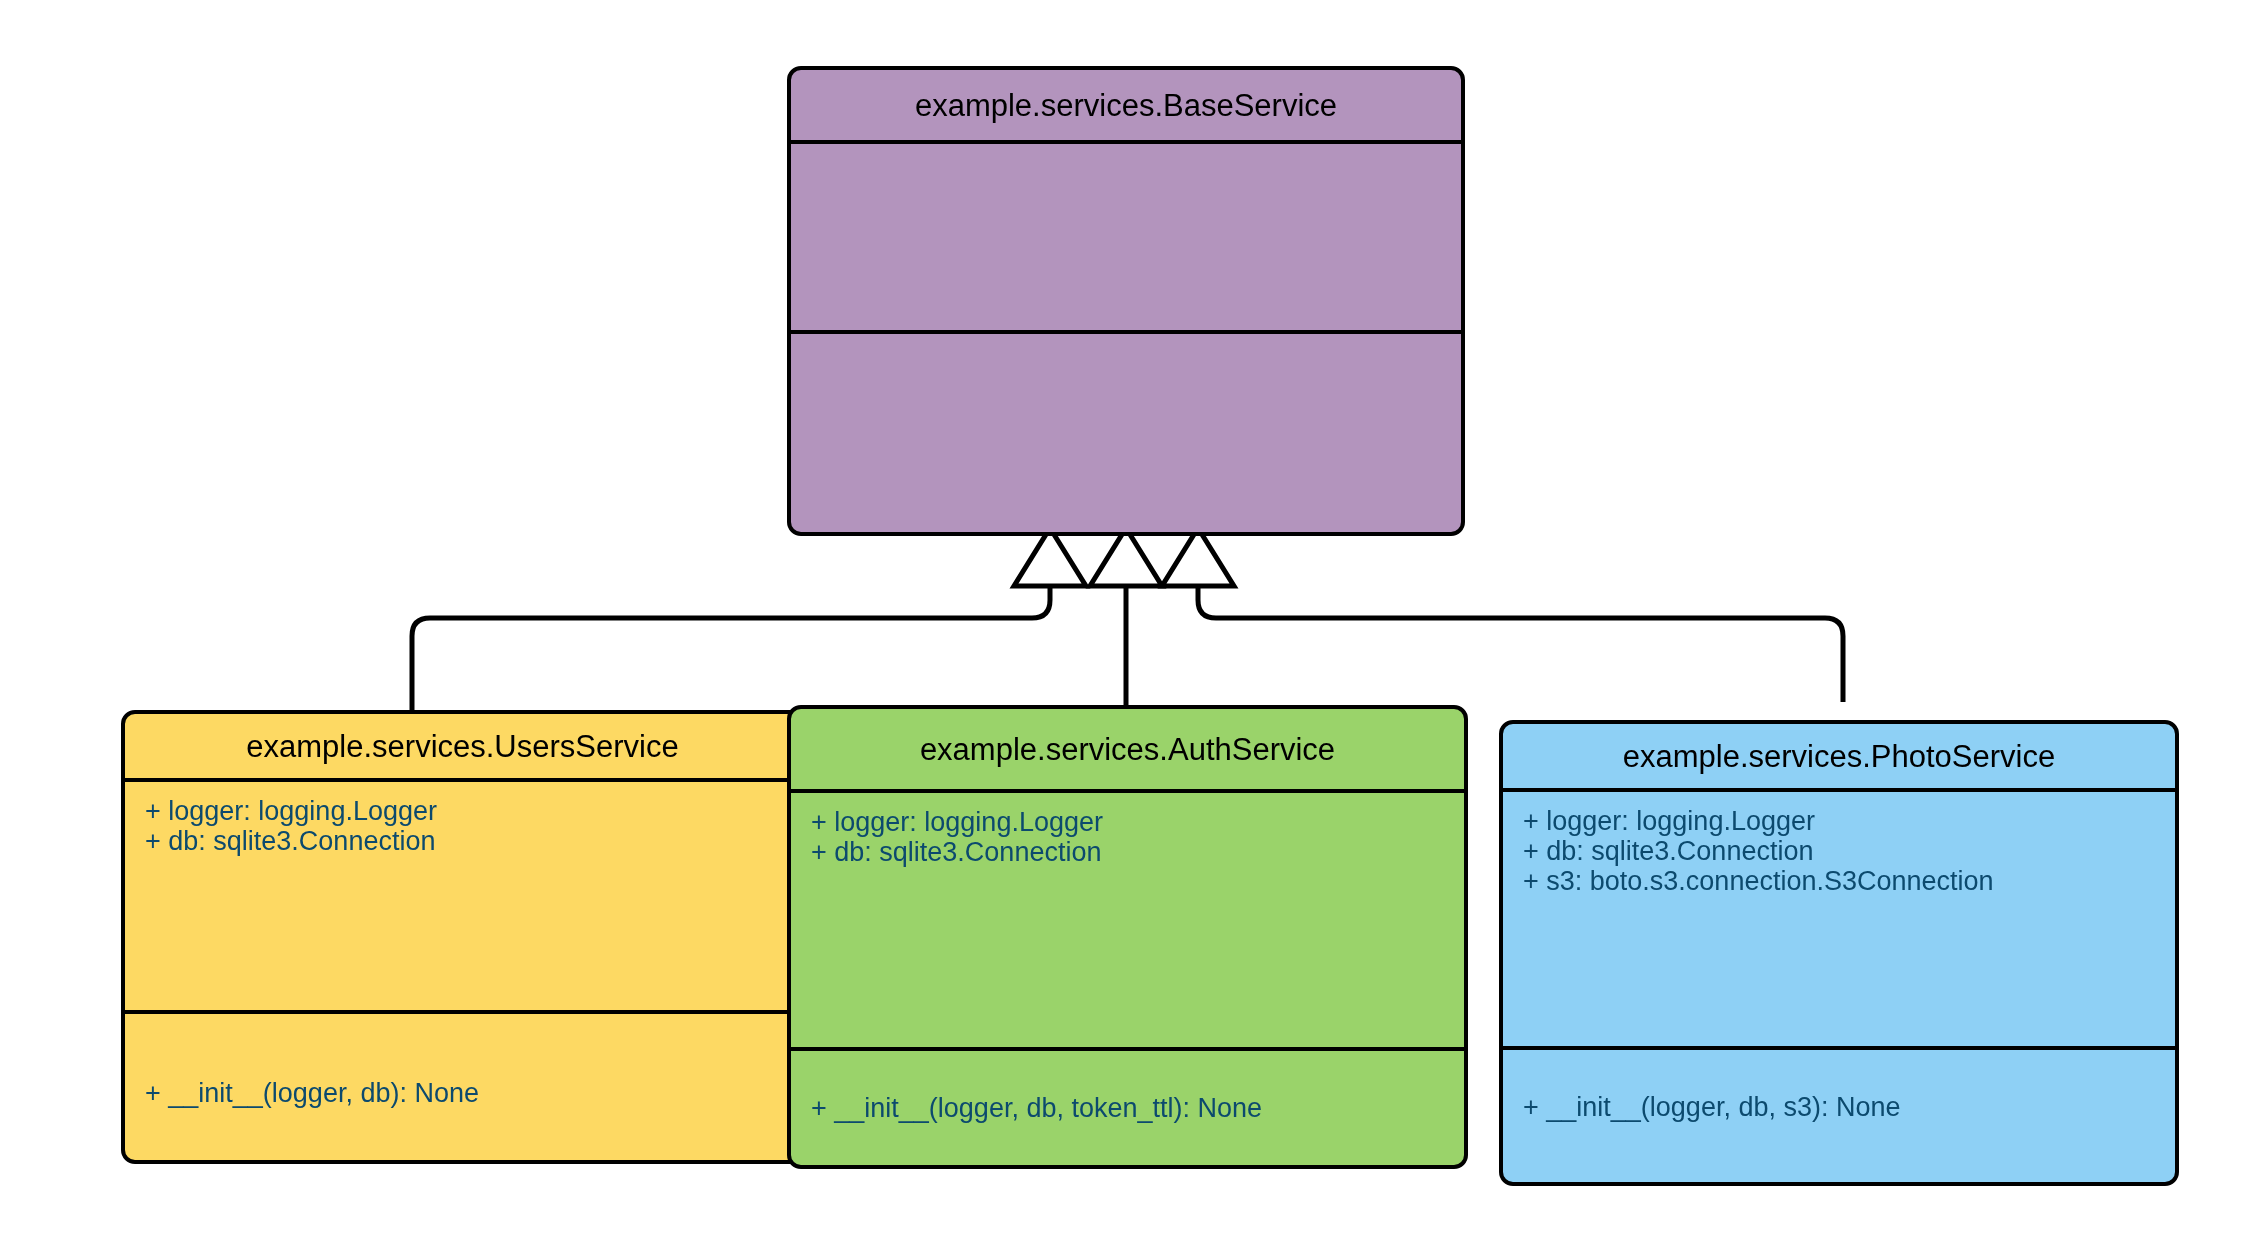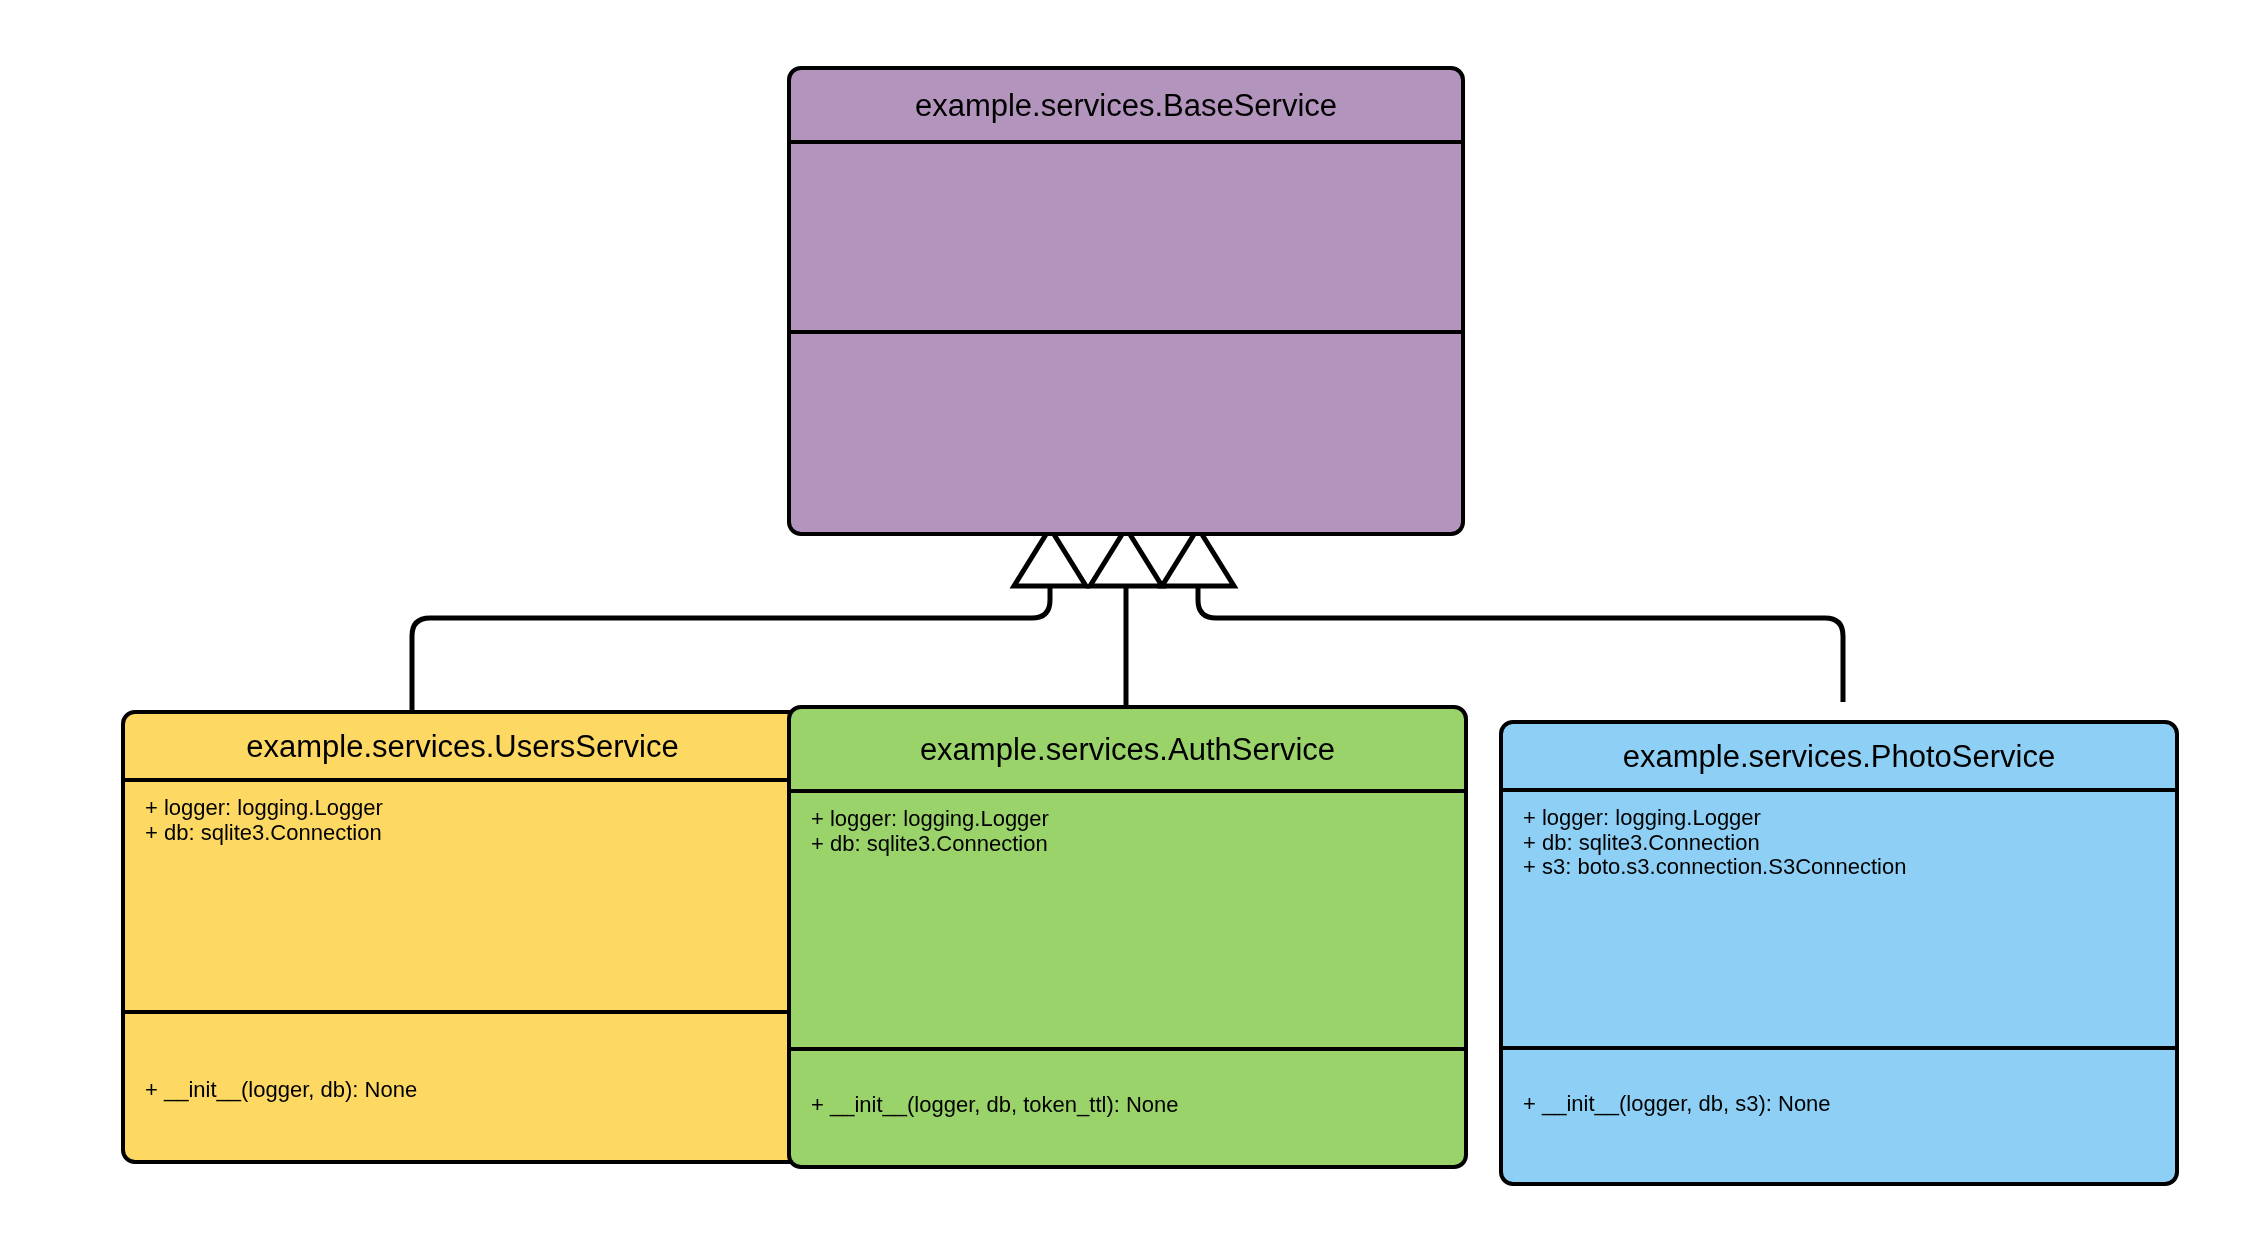--- a/index.html
+++ b/index.html
@@ -42,22 +42,22 @@
     color: #000000;
     line-height: 1;
     display: flex;
     align-items: center;
     justify-content: center;
     border-bottom: 4px solid #000000;
   }
   .uml-section {
     box-sizing: border-box;
     padding: 14px 20px 0 20px;
-    font-size: 22px;
-    color: #000000;
+    font-size: 27px;
+    color: #0c4a6e;
   }
   .uml-section.attrs {
     border-bottom: 4px solid #000000;
   }
   .uml-row {
     white-space: nowrap;
     line-height: 1.12;
     padding: 0;
     margin: 0;
   }

